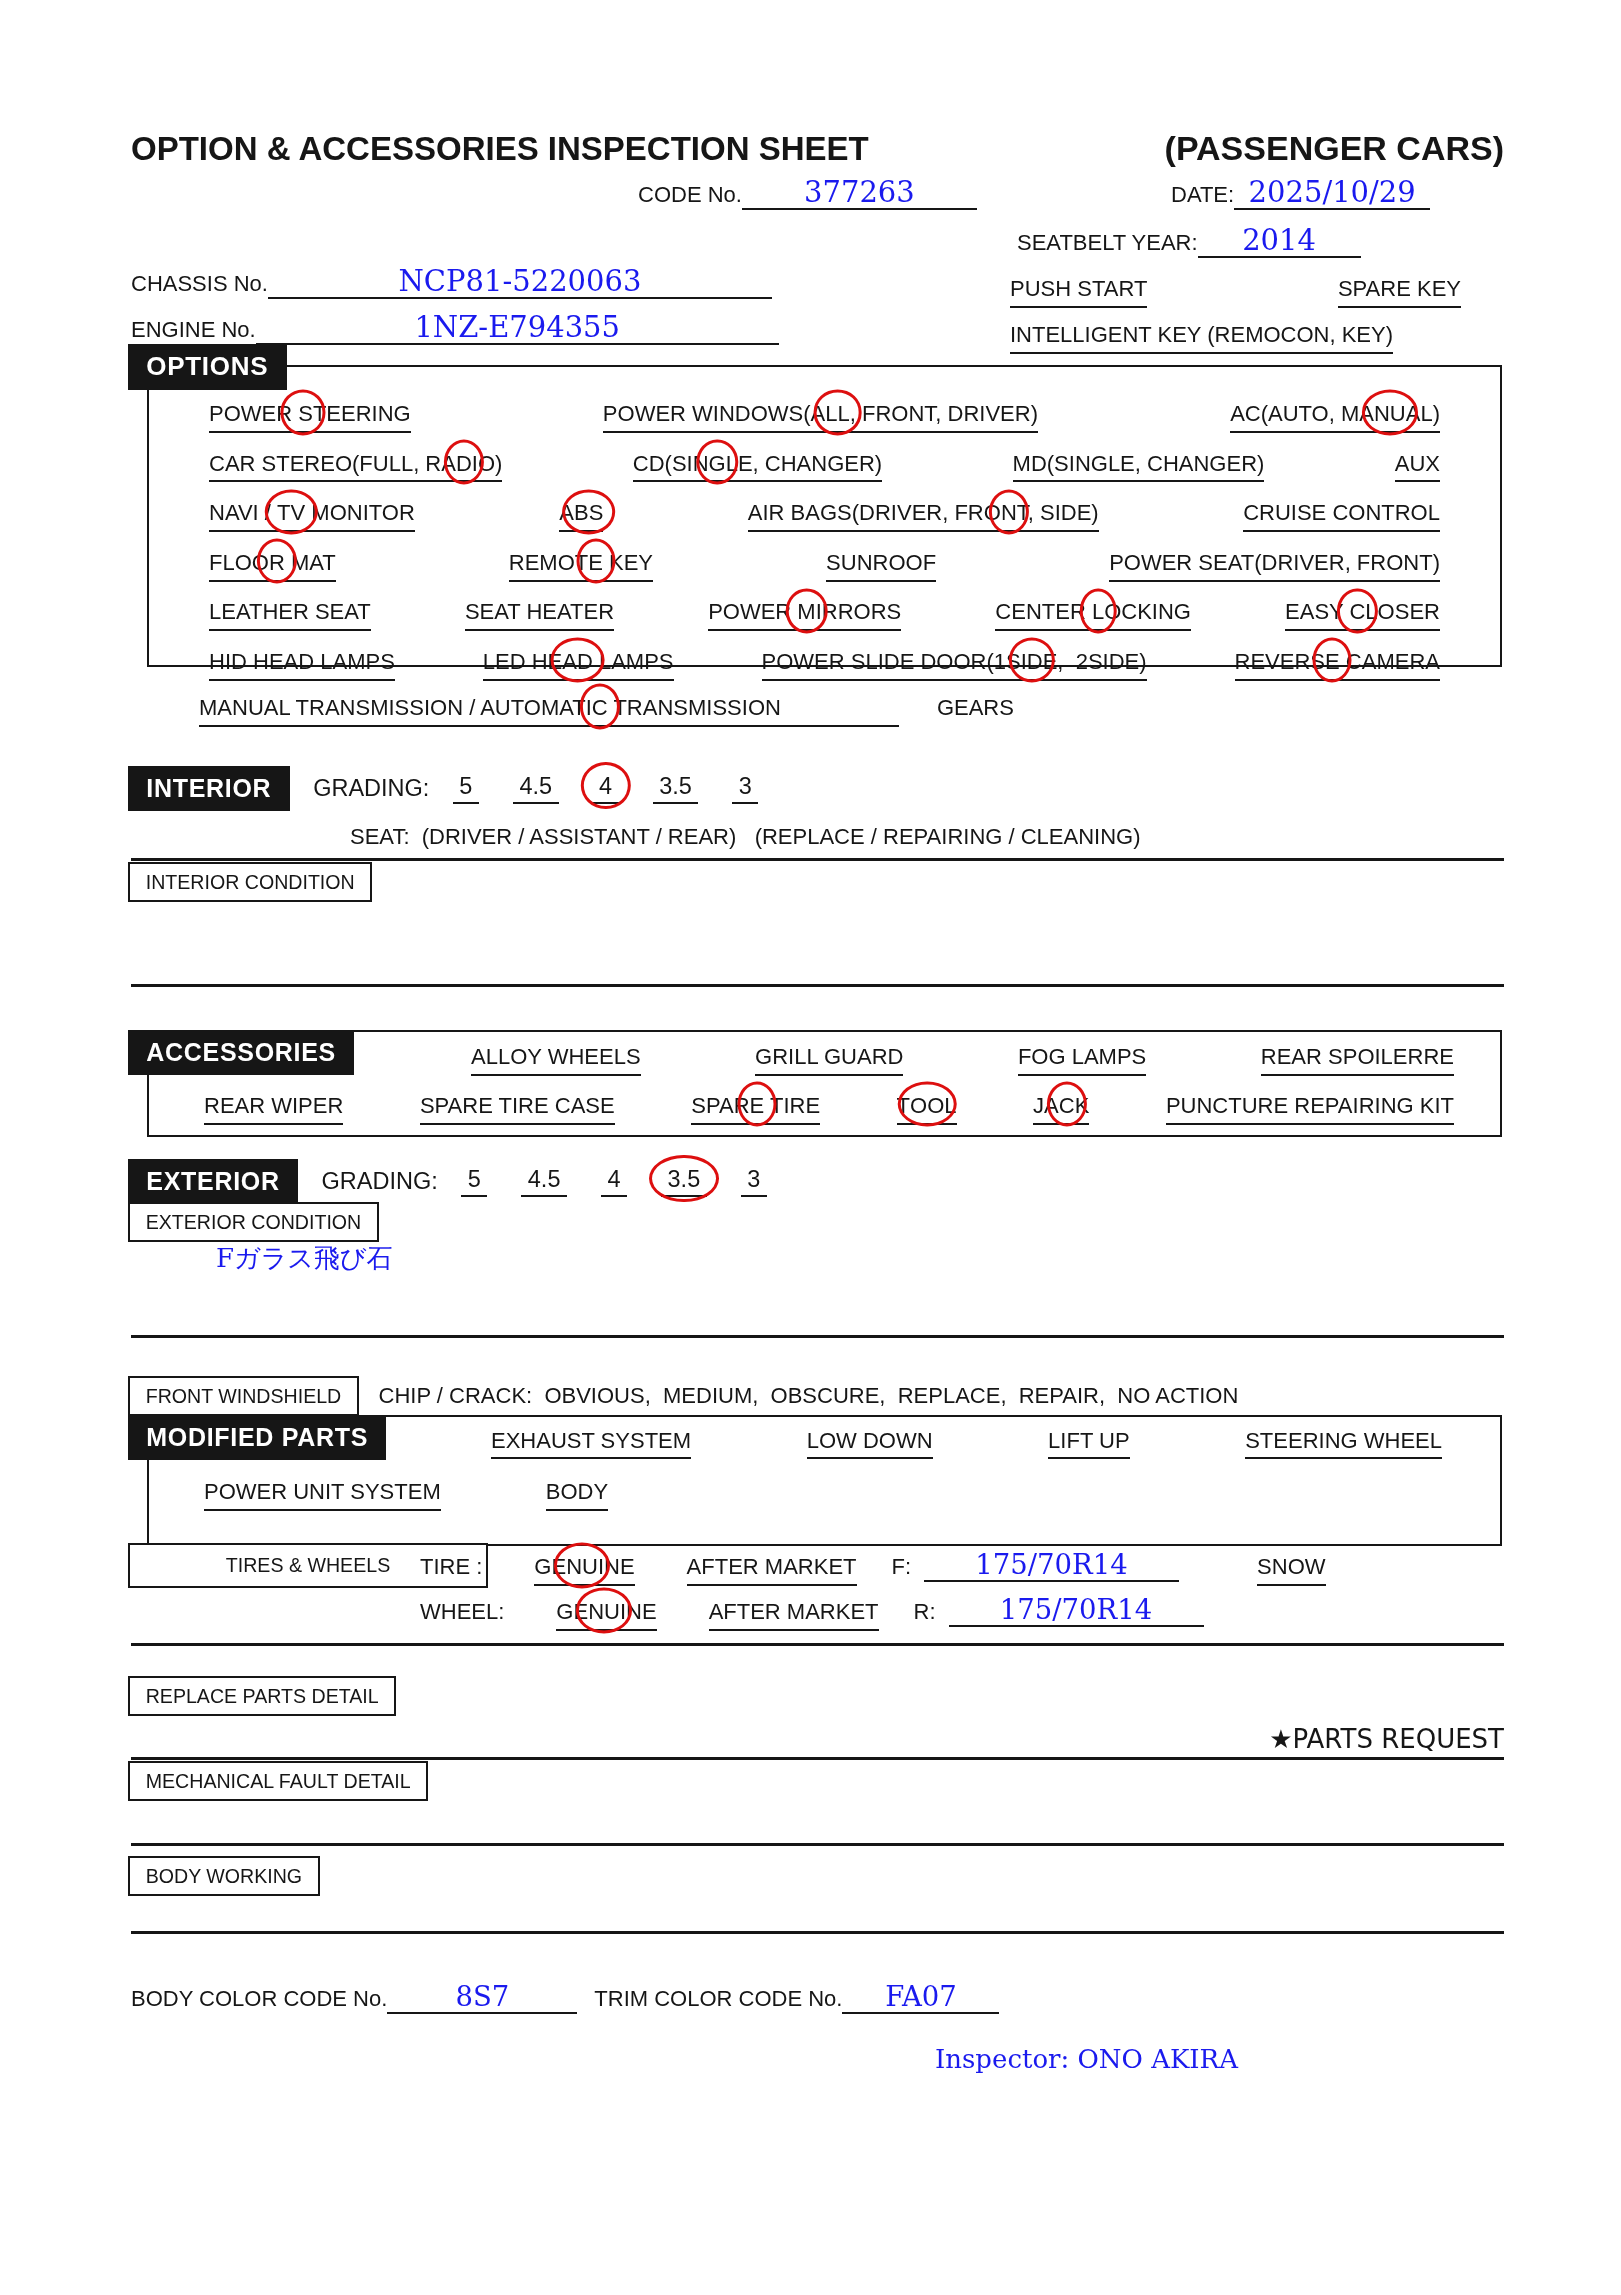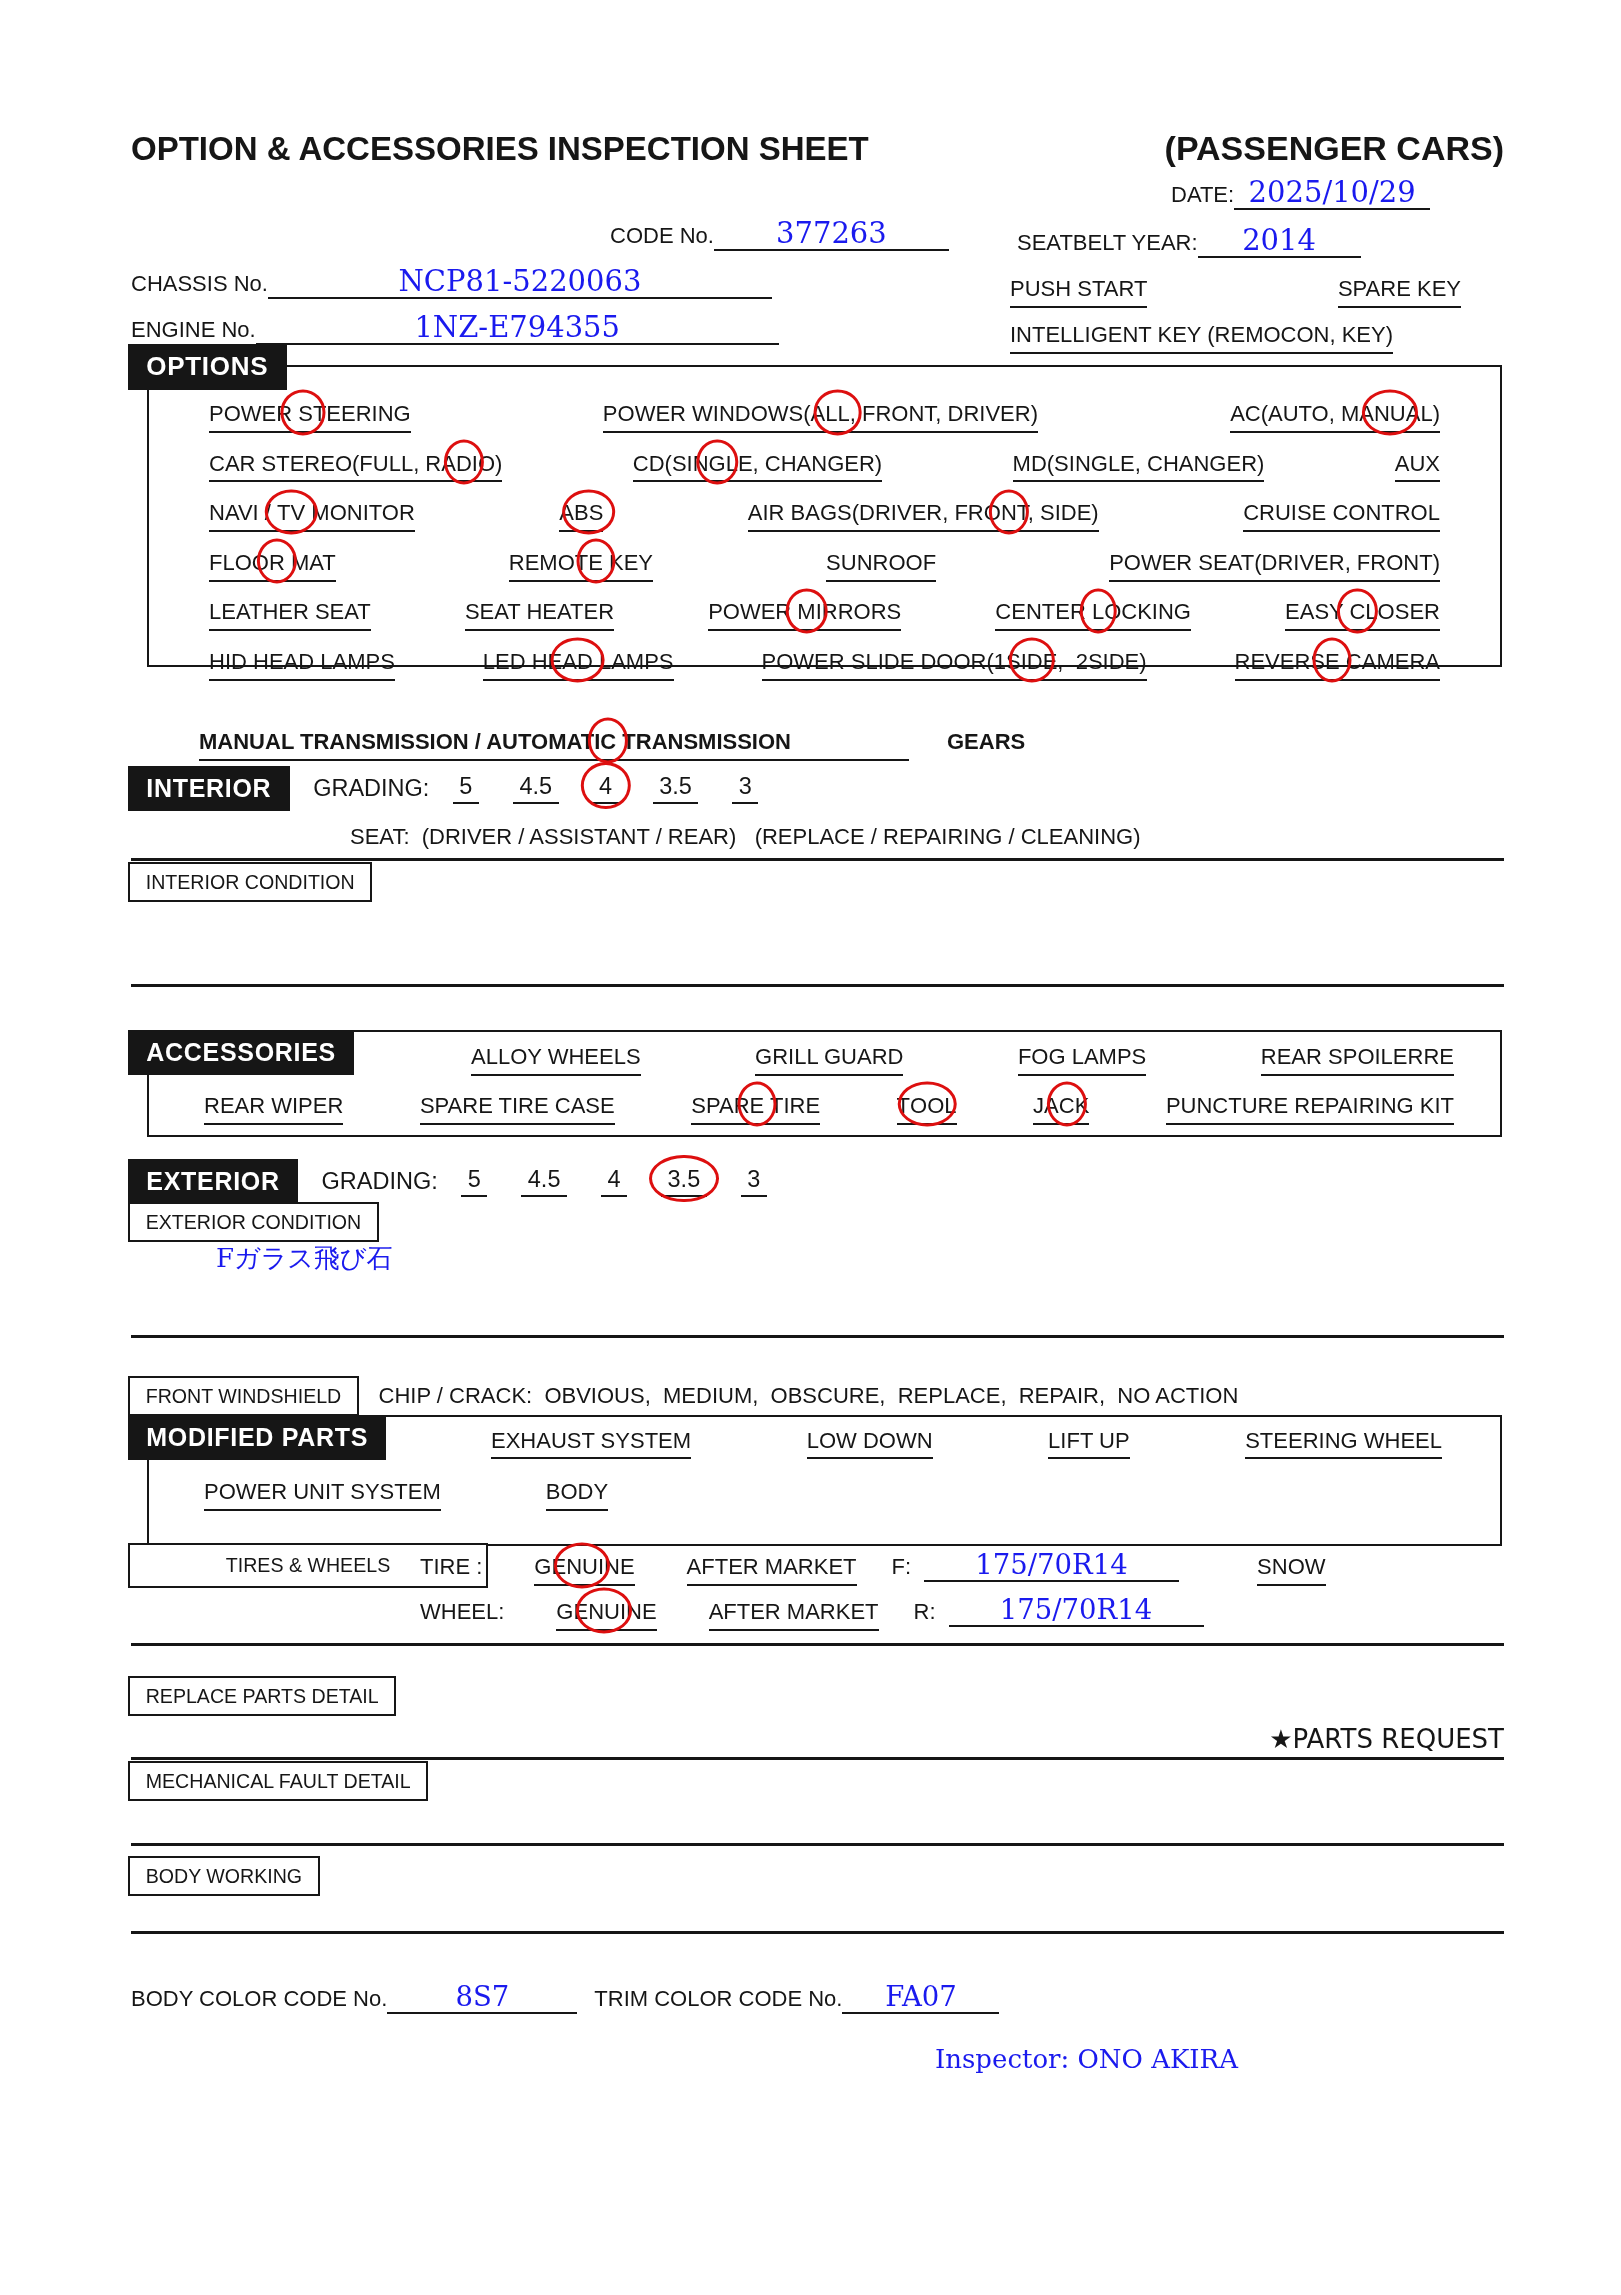--- a/index.html
+++ b/index.html
@@ -70,21 +70,21 @@
 </head>
 <body>
 
 <div id="page">
 
   <div class="abs rowflex" style="top:129px;left:131px;width:1373px;justify-content:space-between;">
     <span class="title">OPTION &amp; ACCESSORIES INSPECTION SHEET</span>
     <span class="title2">(PASSENGER CARS)</span>
   </div>
 
-  <div class="abs rowflex" style="top:178px;left:610px;margin-top:41px;">
+  <div class="abs rowflex" style="top:178px;left:638px;">
     <span class="lbl">CODE No.</span>
     <span class="fld w360">
         <span class="blue">377263</span>
       </span>
   </div>
   <div class="abs rowflex" style="top:178px;left:1171px;">
     <span class="lbl">DATE:</span>
     <span class="fld w300">
         <span class="blue">2025/10/29</span>
       </span>
@@ -153,21 +153,21 @@
         </div>
       <div class="orow">
           <span class="opt">HID HEAD LAMPS</span>
           <span class="opt">LED HE<span class="ck">AD</span> LAMPS</span>
           <span class="opt">POWER SLIDE DOOR(1S<span class="ck">ID</span>E,  2SIDE)</span>
           <span class="opt">REVERS<span class="ck">E</span> CAMERA</span>
         </div>
     </div>
   </div>
 
-  <div class="abs" style="top:729px;left:199px;font-weight:bold;">
+  <div class="abs" style="top:695px;left:199px;">
     <span class="u-line"><span>MANUAL TRANSMISSION / AUTOMATI</span><span class="ck">C</span><span> TRANSMISSION</span><span class="tr-spacer"></span></span><span class="gears">GEARS</span>
   </div>
 
   <div class="abs rowflex" style="top:766px;left:128px;align-items:center;gap:23.5px;">
     <span class="tab">INTERIOR</span>
     <span class="big-lbl">GRADING:</span>
     <span class="grades">
         <span class="grade">5</span>
         <span class="grade">4.5</span>
         <span class="grade ck">4</span>

